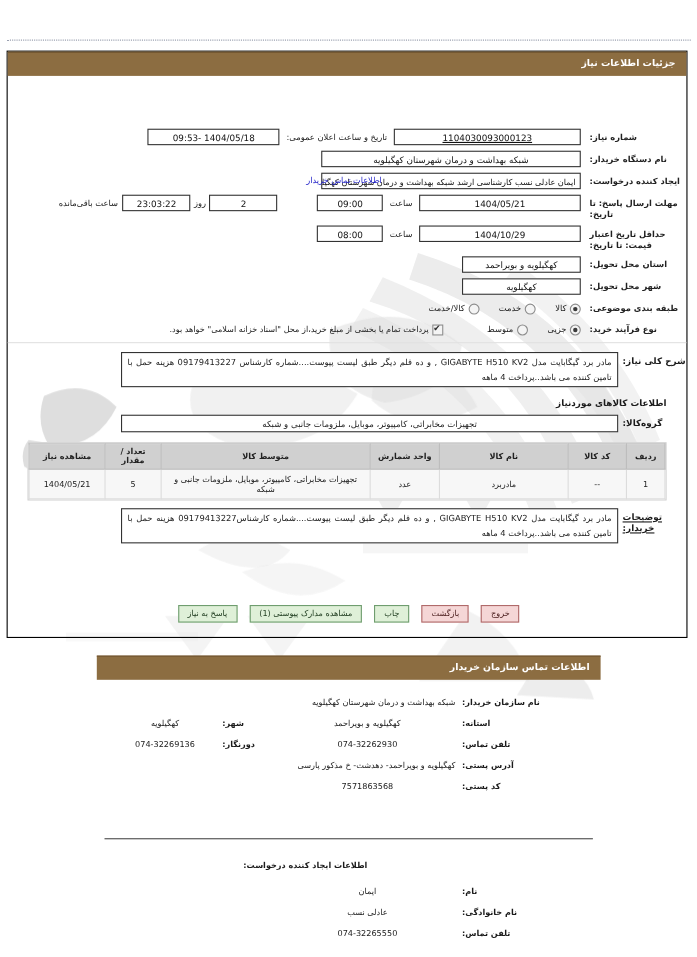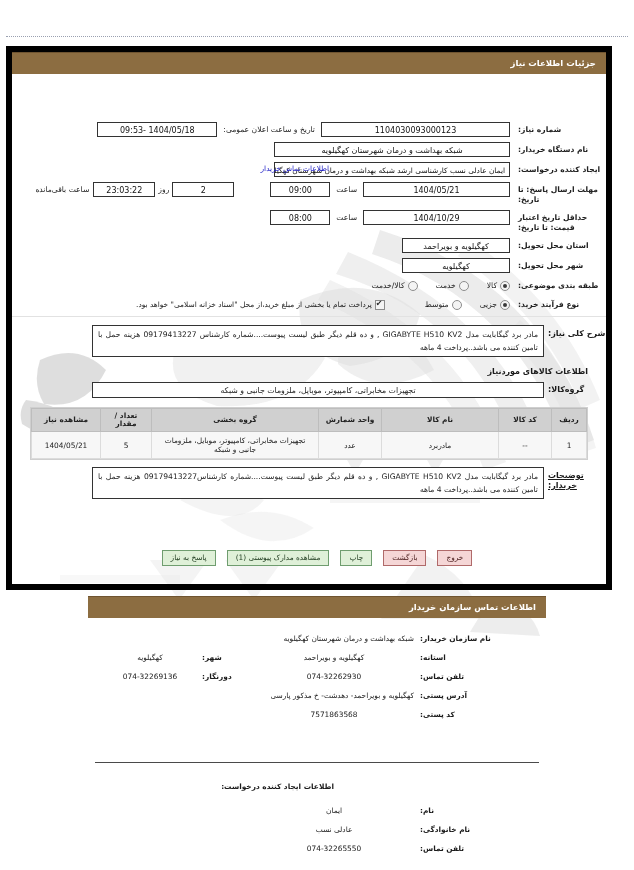--- a/index.html
+++ b/index.html
@@ -39,22 +39,22 @@
   .top-rule {
     position: absolute;
     top: 36px; left: 6px; right: 6px;
     border-top: 1px dotted #9aa0b0;
     height: 0;
   }
 
   
   .panel {
     position: absolute;
-    left: 6px; right: 22px;
-    border: 6px solid #000000;
+    left: 6px; right: 9px;
+    border: 1px solid #000000;
     background: transparent;
   }
   #panel-main { top: 46px; height: 532px; }
 
   .bar {
     background: #8c6d41;
     color: #ffffff;
     font-weight: bold;
     font-size: 8.5px;
     height: 21px;
@@ -106,21 +106,21 @@
     white-space: nowrap;
   }
   .inline-lbl {
     font-size: 7.6px;
     padding: 0 6px;
     line-height: 15px;
     white-space: nowrap;
     color: #222;
   }
 
-  .w-need-no  { width: 189px; }
+  .w-need-no  { width: 170px; text-decoration: underline; }
   .w-buyer    { width: 236px; }
   .w-creator  { width: 236px; }
   .w-date     { width: 147px; }
   .w-time     { width: 60px; margin-left: 20px; }
   .w-days     { width: 62px; }
   .w-remain   { width: 62px; }
   .w-prov     { width: 108px; }
   .w-city     { width: 108px; }
   .w-pubdate  { width: 120px; }
 
@@ -459,21 +459,21 @@
       </div>
 
       <div class="tbl-wrap">
         <table class="items">
           <thead>
             <tr>
               <th style="width:30px;">ردیف</th>
               <th style="width:48px;margin-top:40px;">کد کالا</th>
               <th style="width:112px;">نام کالا</th>
               <th style="width:58px;">واحد شمارش</th>
-              <th>گروه بخشی</th>
+              <th>متوسط کالا</th>
               <th style="width:46px;">تعداد / مقدار</th>
               <th style="width:64px;">مشاهده نیاز</th>
             </tr>
           </thead>
           <tbody>
             <tr>
               <td>1</td>
               <td>--</td>
               <td>مادربرد</td>
               <td>عدد</td>

